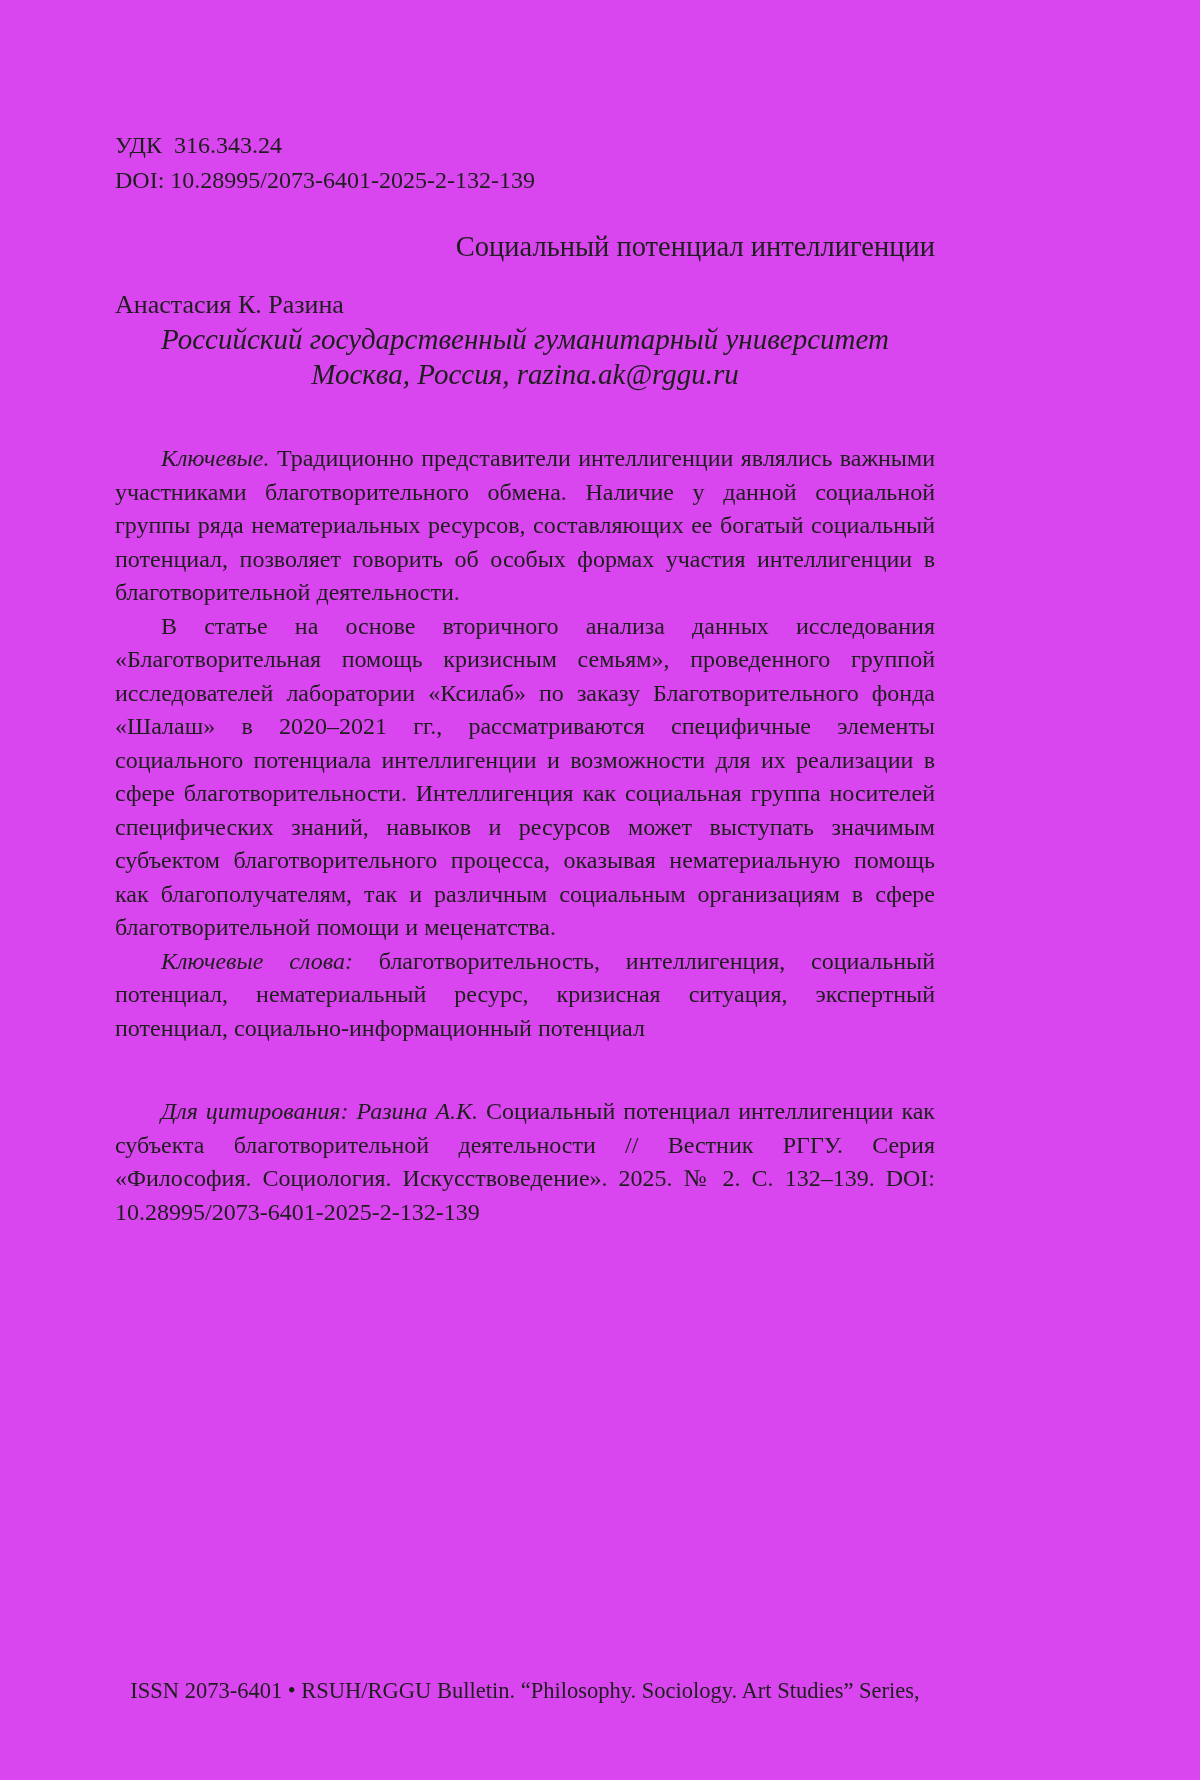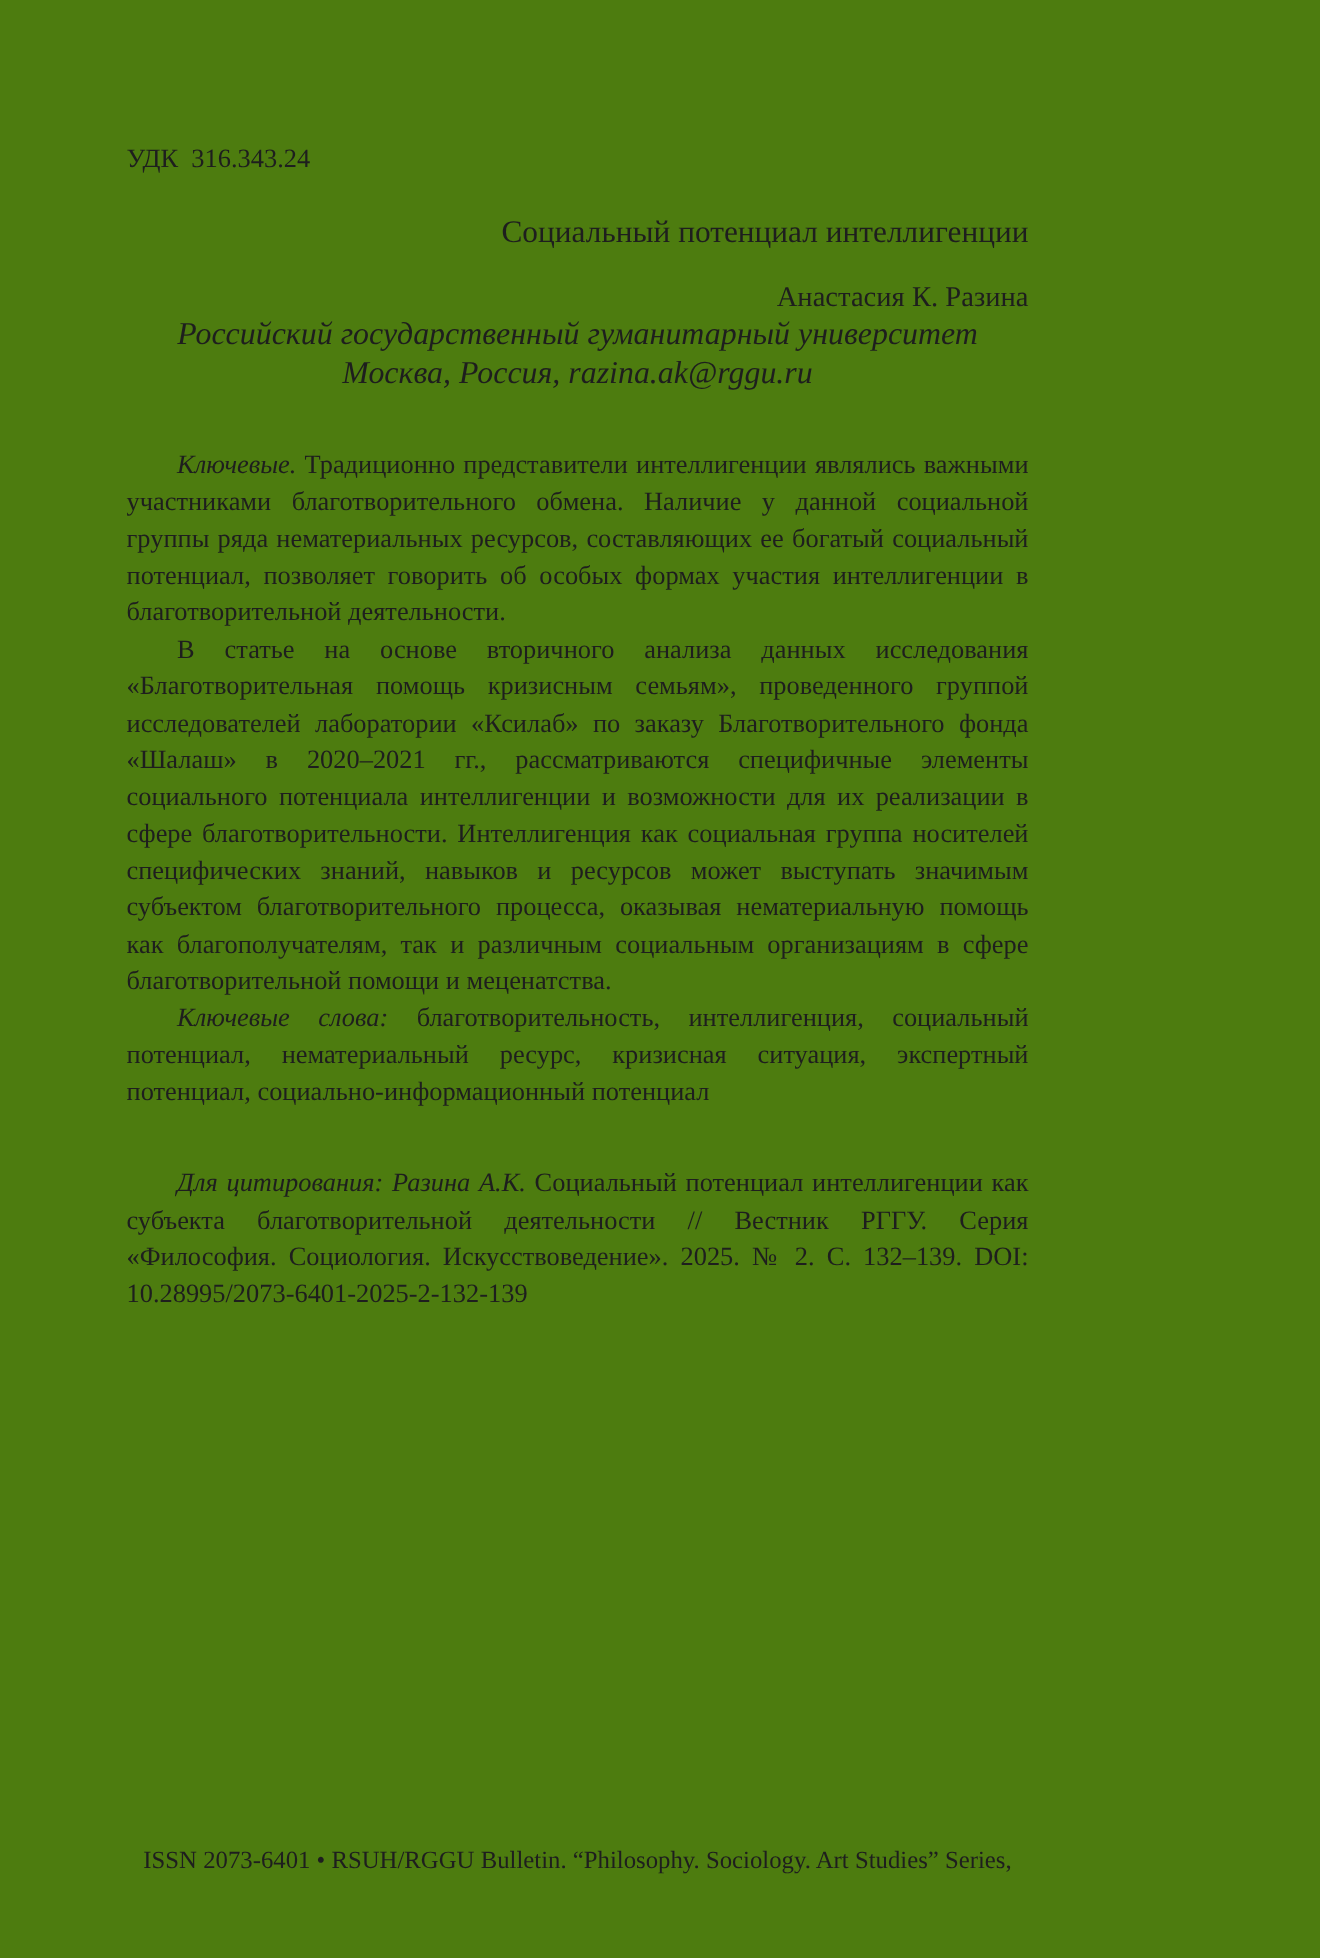--- a/index.html
+++ b/index.html
@@ -3,21 +3,21 @@
 <meta charset="utf-8">
 <style>
   * { box-sizing: border-box; }
   html, body { margin: 0; padding: 0; }
   body { background: #ffffff; }
 
   .page {
     position: relative;
     width: 1200px;
     height: 1780px;
-    background: #4d7c0f;
+    background: #d946ef;
     font-family: "Liberation Serif", serif;
     color: #1e1e1e;
     overflow: hidden;
   }
 
   .content {
     position: absolute;
     left: 115px;
     top: 0;
     width: 820px;
@@ -34,21 +34,21 @@
     margin: 30px 0 0 0;
     font-weight: normal;
     text-align: right;
     font-size: 28.5px;
     line-height: 38px;
   }
   .title-line { display: block; }
 
   .author-name {
     margin-top: 21px;
-    text-align: right;
+    text-align: left;
     font-size: 26px;
     line-height: 35px;
   }
   .affil {
     text-align: center;
     font-style: italic;
     font-size: 29px;
     line-height: 35px;
   }
 
@@ -95,20 +95,21 @@
   .footer-line { display: block; }
 </style>
 </head>
 <body>
 
 <div class="page">
   <div class="content">
 
     <div class="meta-block">
       <div class="meta-line">УДК  316.343.24</div>
+      <div class="meta-line">DOI: 10.28995/2073-6401-2025-2-132-139</div>
     </div>
 
     <h1 class="title">
       <span class="title-line">Социальный потенциал интеллигенции</span>
     </h1>
 
     <div class="author-name">Анастасия К. Разина</div>
     <div class="affil">Российский государственный гуманитарный университет</div>
     <div class="affil">Москва, Россия, razina.ak@rggu.ru</div>
 

